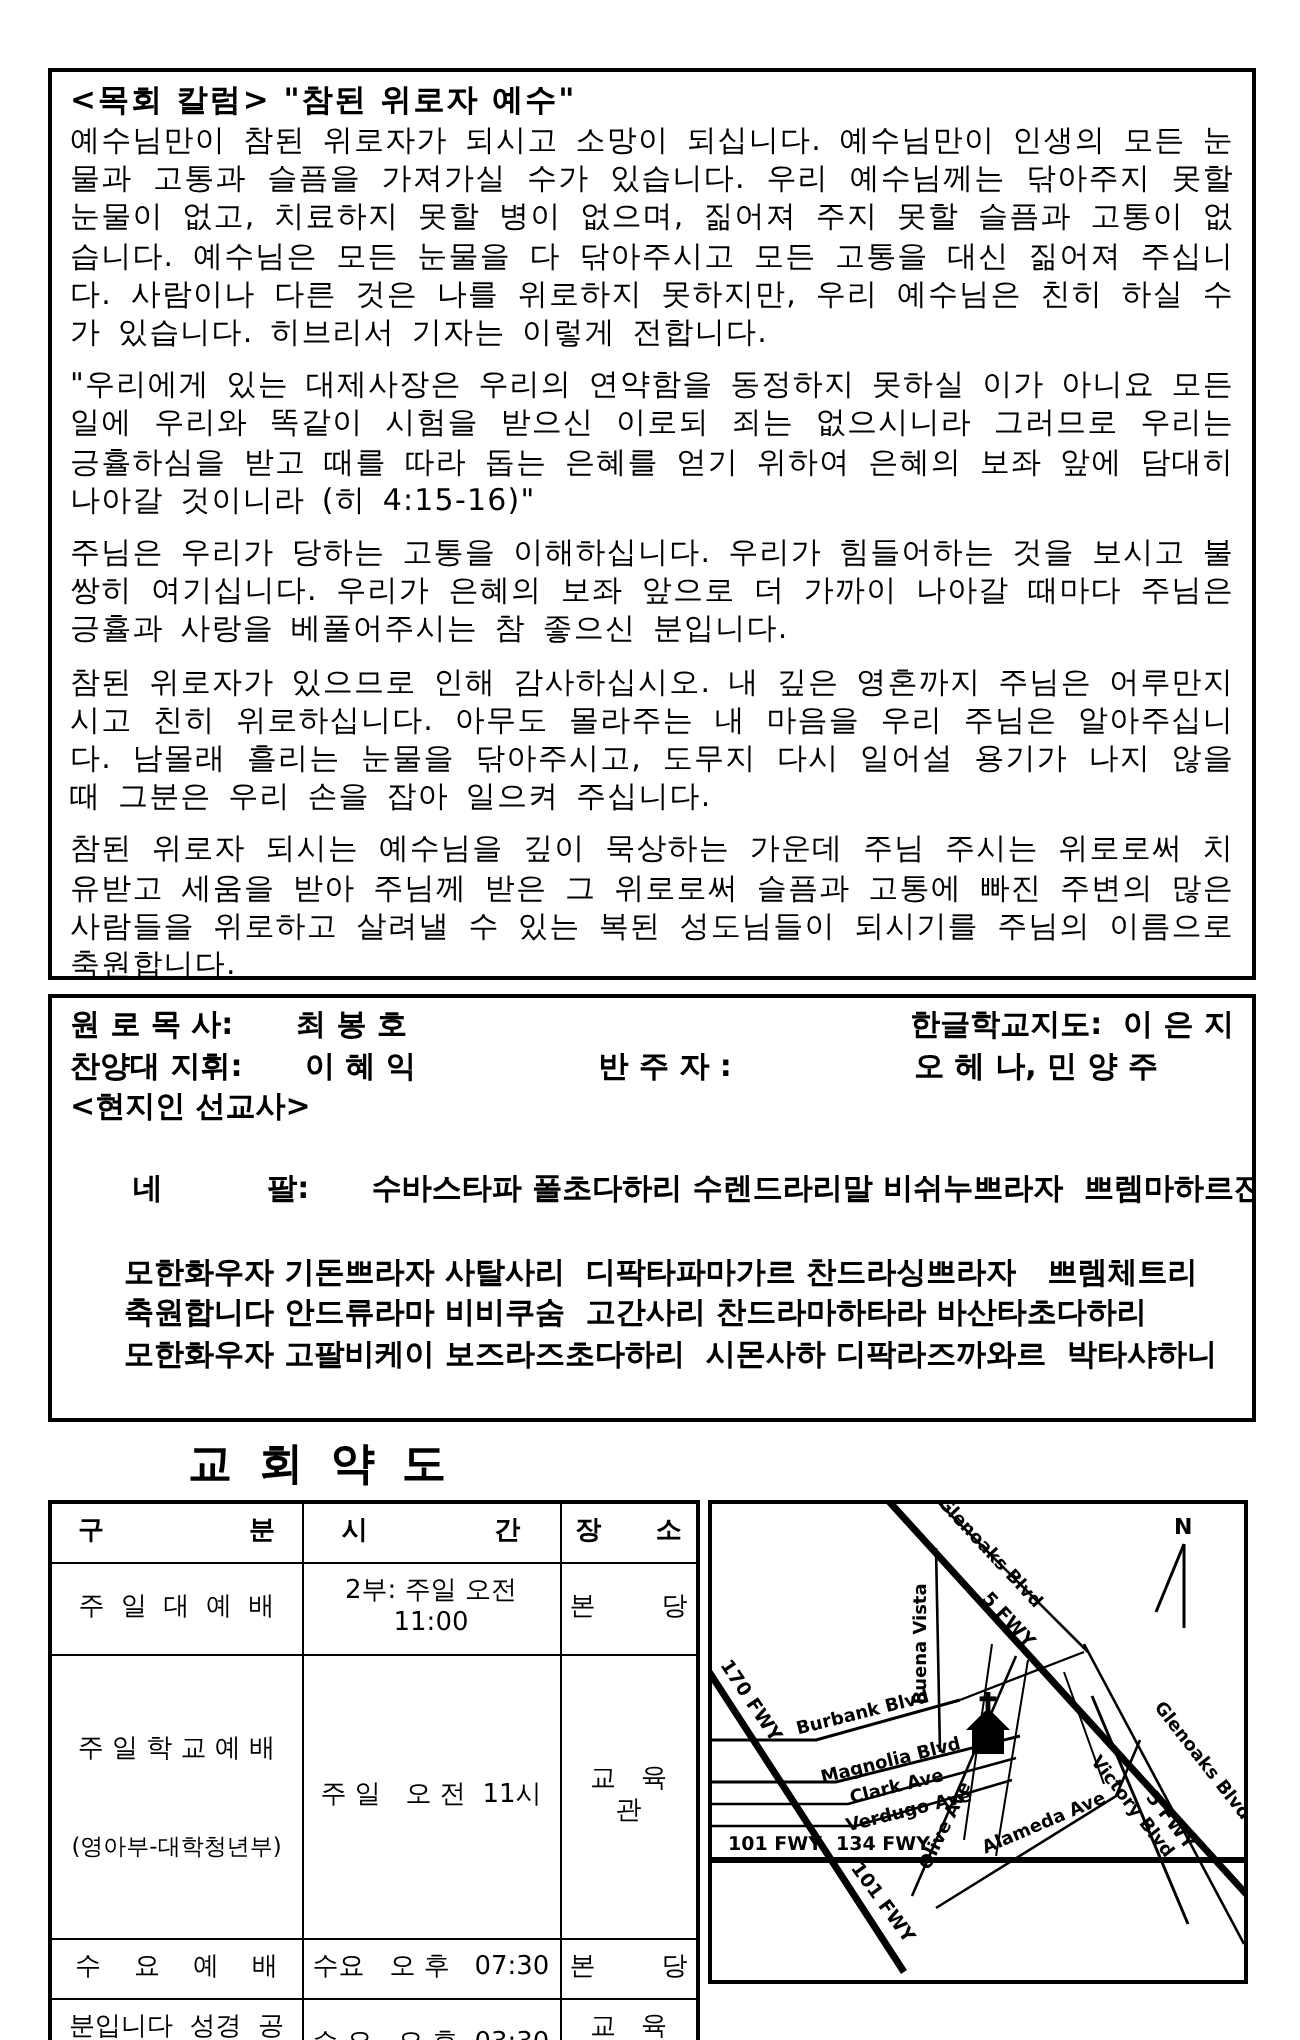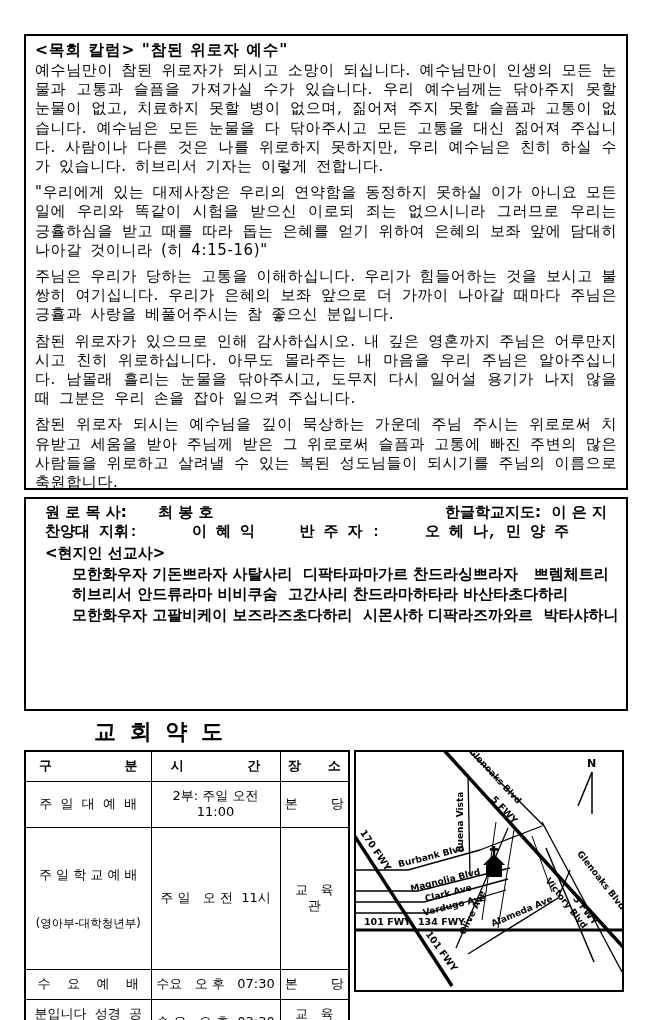--- a/index.html
+++ b/index.html
@@ -11,26 +11,26 @@
   .box { border:2px solid #000; width:604px; background:#fff; }
 
   
   .column-box { height:456px; padding:4px 9px; overflow:hidden; }
   .col-title { font-size:15.5px; font-weight:bold; line-height:20px; letter-spacing:1px; white-space:pre; }
   .column-box p { font-size:15px; line-height:19.2px; text-align:justify;
                   letter-spacing:0.6px; word-spacing:3px; margin:0 0 7px; }
   .column-box p:first-of-type { margin-top:1px; }
 
   
-  .staff-box { margin-top:7px; height:214px; padding:3px 19px; overflow:hidden;
+  .staff-box { margin-top:7px; height:214px; padding:3px 9px; overflow:hidden;
                font-weight:bold; font-size:15px; }
   .staff-row { line-height:20.6px; white-space:pre; }
   .staff-row.split { display:flex; justify-content:space-between; }
   .staff-row.three { display:flex; justify-content:space-between; }
-  .staff-row.three.pad { padding-right:38px;font-family:Liberation Mono, monospace; }
+  .staff-row.three.pad { padding-right:38px; }
   .staff-row .seg { white-space:pre; }
   .staff-row.indent { padding-left:27px; }
 
   
   .headings-row { display:flex; margin:6px 0 3px; }
   .big-heading { font-size:22px; font-weight:bold; letter-spacing:3px; text-align:center; white-space:pre; }
   .big-heading.left { width:324px; }
   .big-heading.right { width:272px; }
 
   
@@ -73,22 +73,25 @@
     <div class="staff-row split">
       <span class="seg">원 로 목 사:      최 봉 호</span>
       <span class="seg">한글학교지도:  이 은 지</span>
     </div>
     <div class="staff-row three pad">
       <span class="seg">찬양대 지휘:      이 혜 익</span>
       <span class="seg">반 주 자 :</span>
       <span class="seg">오 헤 나, 민 양 주</span>
     </div>
     <div class="staff-row">&lt;현지인 선교사&gt;</div>
+    <div class="staff-row">
+      <span class="seg">네          팔:      </span><span class="seg">수바스타파 폴초다하리 수렌드라리말 비쉬누쁘라자  쁘렘마하르잔</span>
+    </div>
     <div class="staff-row indent">모한화우자 기돈쁘라자 사탈사리  디팍타파마가르 찬드라싱쁘라자   쁘렘체트리</div>
-    <div class="staff-row indent">히브리서 안드류라마 비비쿠숨  고간사리 찬드라마하타라 바산타초다하리</div>
+    <div class="staff-row indent">축원합니다 안드류라마 비비쿠숨  고간사리 찬드라마하타라 바산타초다하리</div>
     <div class="staff-row indent">모한화우자 고팔비케이 보즈라즈초다하리  시몬사하 디팍라즈까와르  박타샤하니</div>
     <div class="staff-row">
       
     </div>
 
   </section>
 
   <div class="headings-row">
     <div class="big-heading right">교 회 약 도</div>
   </div>

